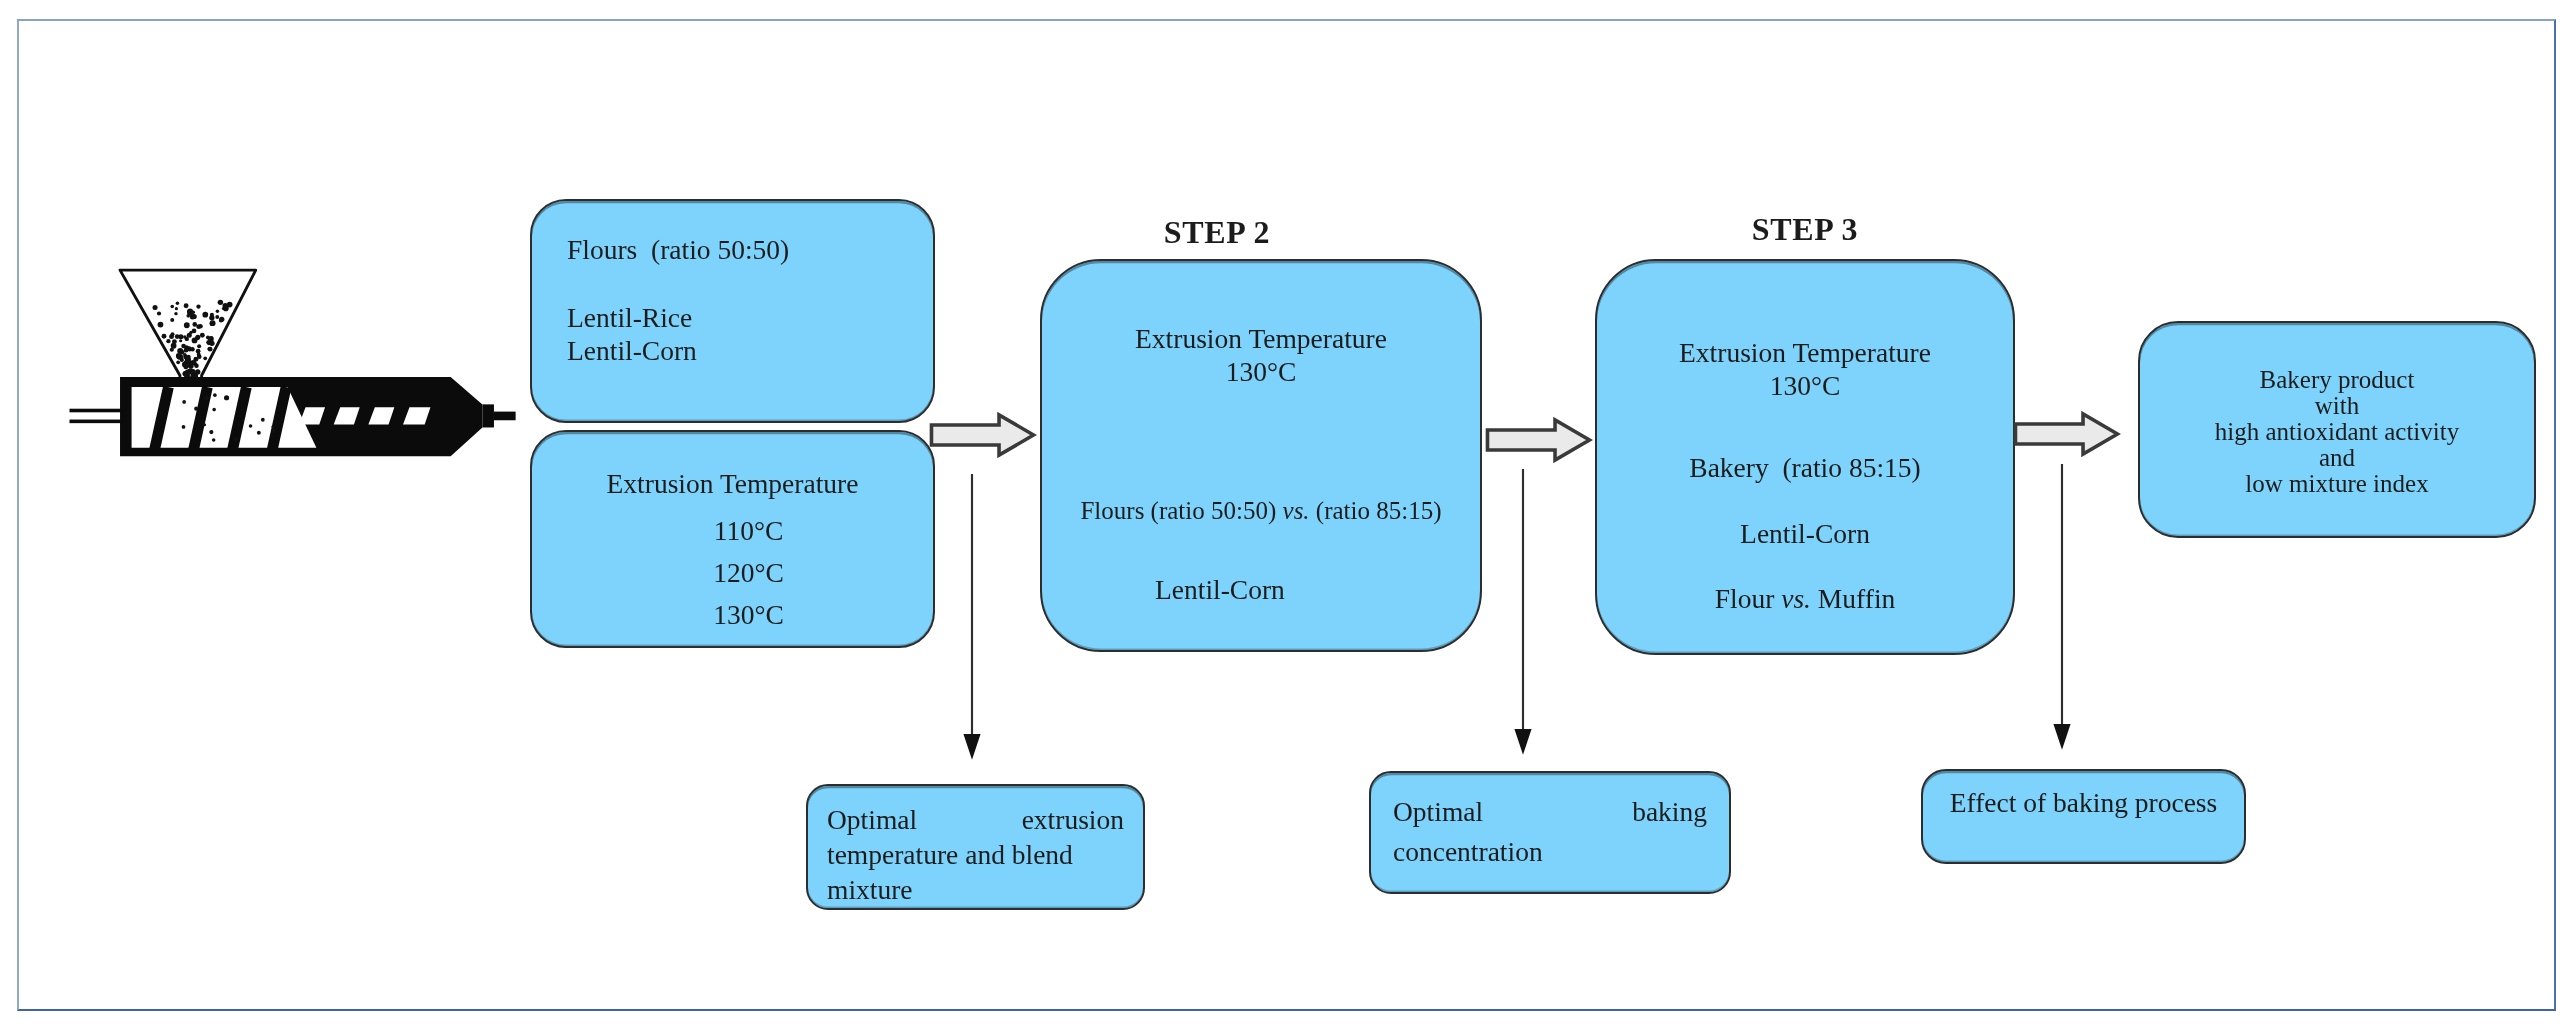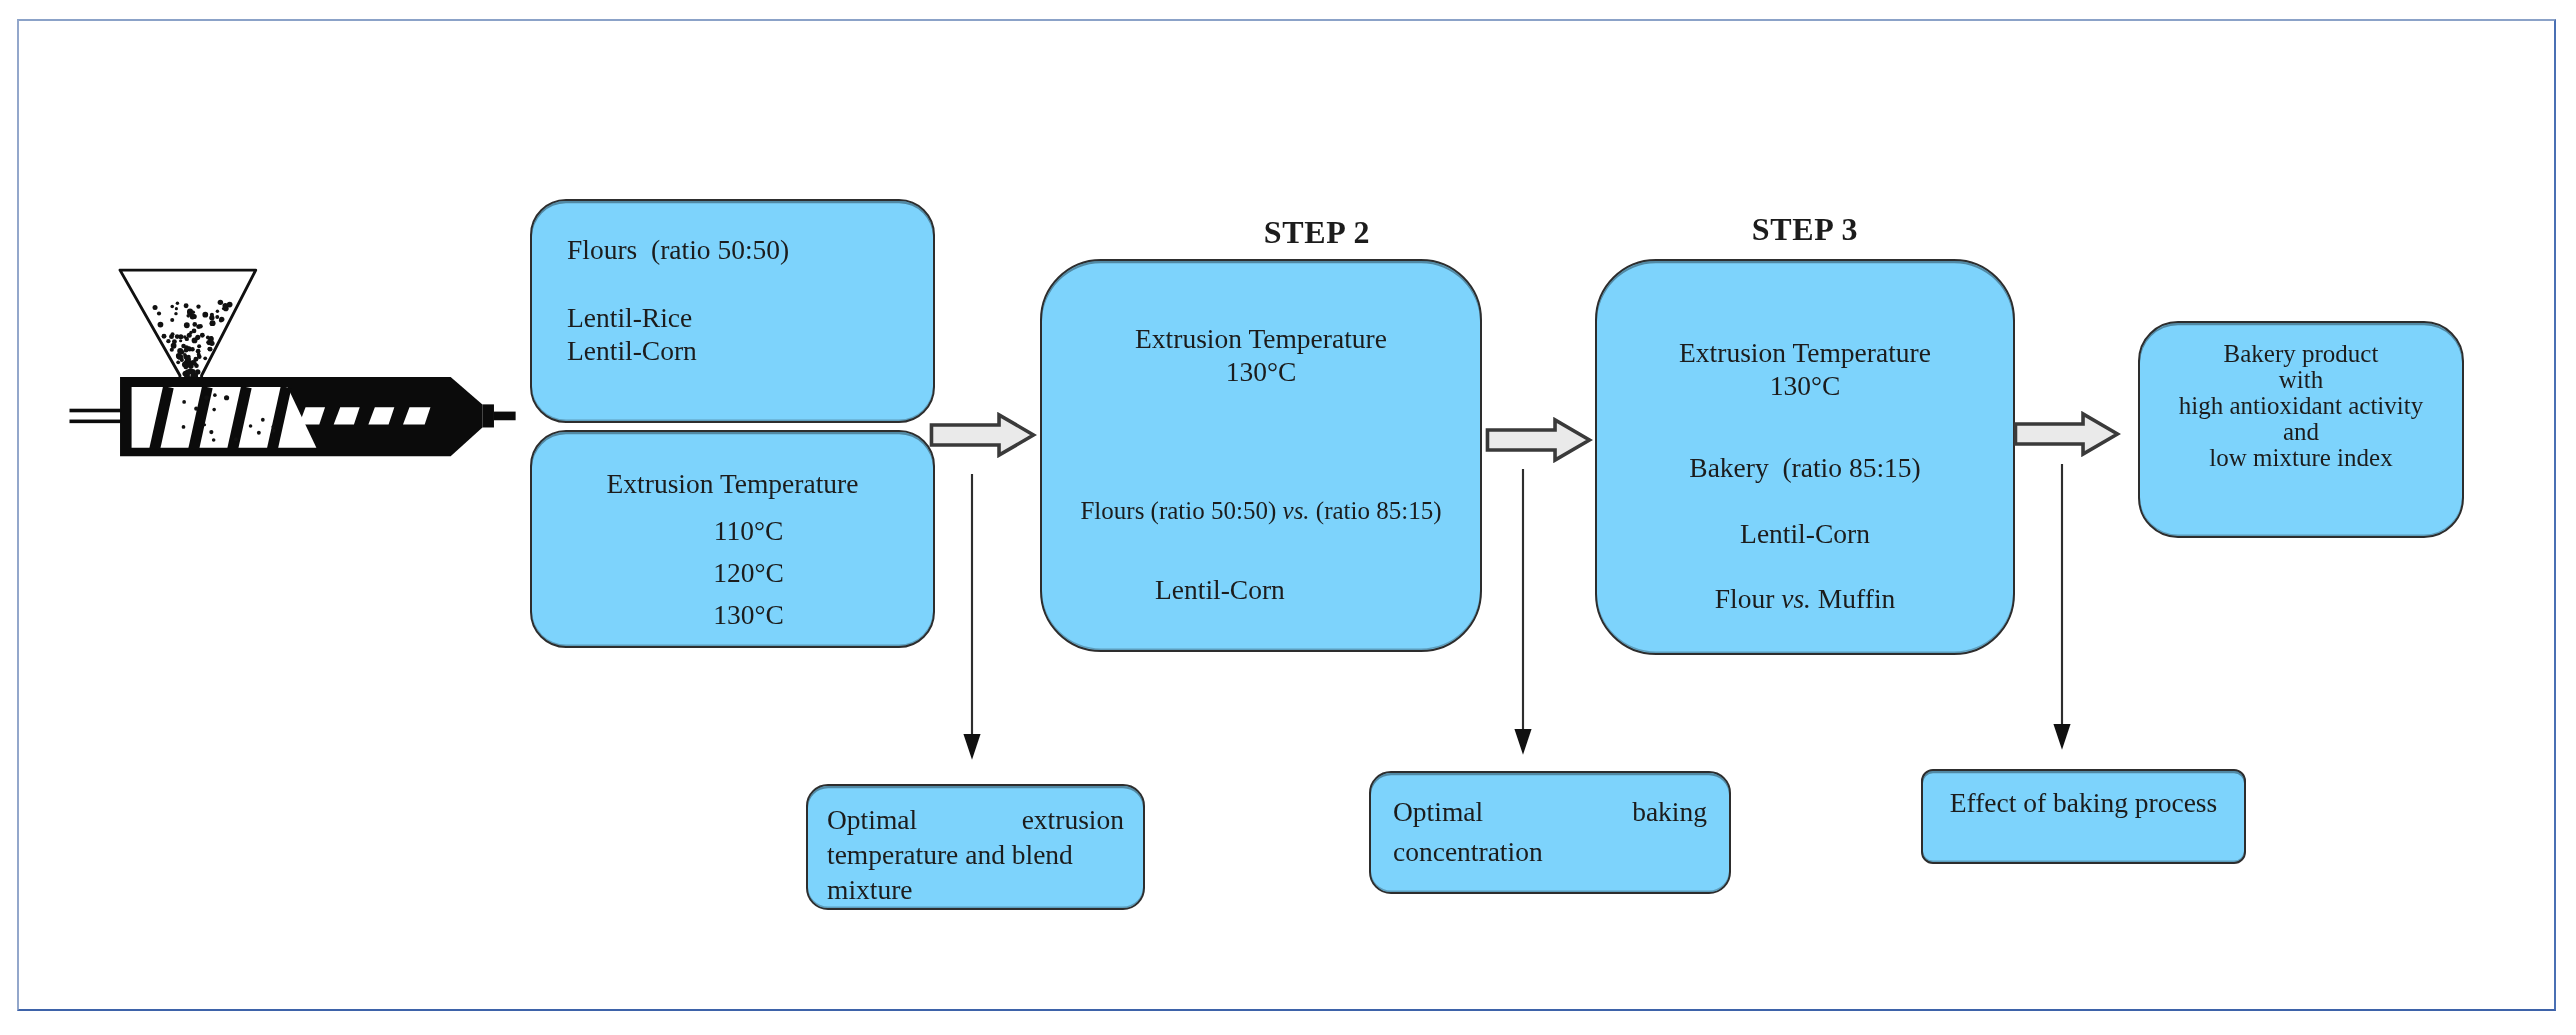--- a/index.html
+++ b/index.html
@@ -23,29 +23,29 @@
   
   .box2{left:1040px;top:259px;width:442px;height:393px;border-radius:61px;padding-top:61px;text-align:center;}
   .box2 .flours{margin-top:106px;font-size:25px;white-space:nowrap;text-align:center;}
   .box2 .blend{margin-top:46px;}
   
   .box3{left:1595px;top:259px;width:420px;height:396px;border-radius:61px;padding-top:75px;text-align:center;}
   .box3 .flours{margin-top:49px;}
   .box3 .blend{margin-top:33px;}
   .box3 .compare{margin-top:32px;}
   
-  .outcome{left:2138px;top:321px;width:326px;height:217px;border-radius:40px;padding-top:18px;text-align:center;}
+  .outcome{left:2138px;top:321px;width:398px;height:217px;border-radius:40px;padding-top:44px;text-align:center;}
   .outcome .t{font-size:25px;line-height:26px;}
   
   .f1{left:806px;top:784px;width:339px;height:126px;border-radius:22px;padding:16px 19px;}
   .f1 .t{line-height:35px;}
   .f1 .justify{display:flex;justify-content:space-between;}
   .f2{left:1369px;top:771px;width:362px;height:123px;border-radius:22px;padding:19px 22px;}
   .f2 .t{line-height:40px;}
-  .f3{left:1921px;top:769px;width:325px;height:95px;border-radius:12px;padding-top:14.5px;text-align:center;}
+  .f3{left:1921px;top:769px;width:325px;height:95px;border-radius:25px;padding-top:14.5px;text-align:center;}
   svg{display:block;}
 </style>
 </head>
 <body>
 
 <div class="abs frame"></div>
 
 <svg class="abs" style="left:69px;top:260px;" width="463" height="231" viewBox="0 0 640 320">
 
   <path d="M70,14 L258,14 L183,160 L183,205 L153,205 L153,160 Z" fill="#ffffff" stroke="#101010" stroke-width="4" stroke-linejoin="round"></path>
@@ -258,21 +258,21 @@
 
   <g fill="#ffffff">
     <polygon points="318,228 327,204 354,204 346,228"></polygon>
     <polygon points="366,228 375,204 402,204 394,228"></polygon>
     <polygon points="414,228 423,204 450,204 442,228"></polygon>
     <polygon points="462,228 471,204 500,204 492,228"></polygon>
   </g>
 </svg>
 
 <div class="abs step-label" style="left:530px;top:163px;width:405px;margin-top:35px;">STEP 1</div>
-<div class="abs step-label" style="left:1096px;top:214px;width:442px;">STEP 2</div>
+<div class="abs step-label" style="left:996px;top:214px;width:442px;">STEP 2</div>
 <div class="abs step-label" style="left:1595px;top:211px;width:420px;">STEP 3</div>
 
 <div class="abs box box1a">
   <div class="t">Flours  (ratio 50:50)</div>
   <div class="blends">
     <div class="t">Lentil-Rice</div>
     <div class="t">Lentil-Corn</div>
   </div>
 </div>
 

